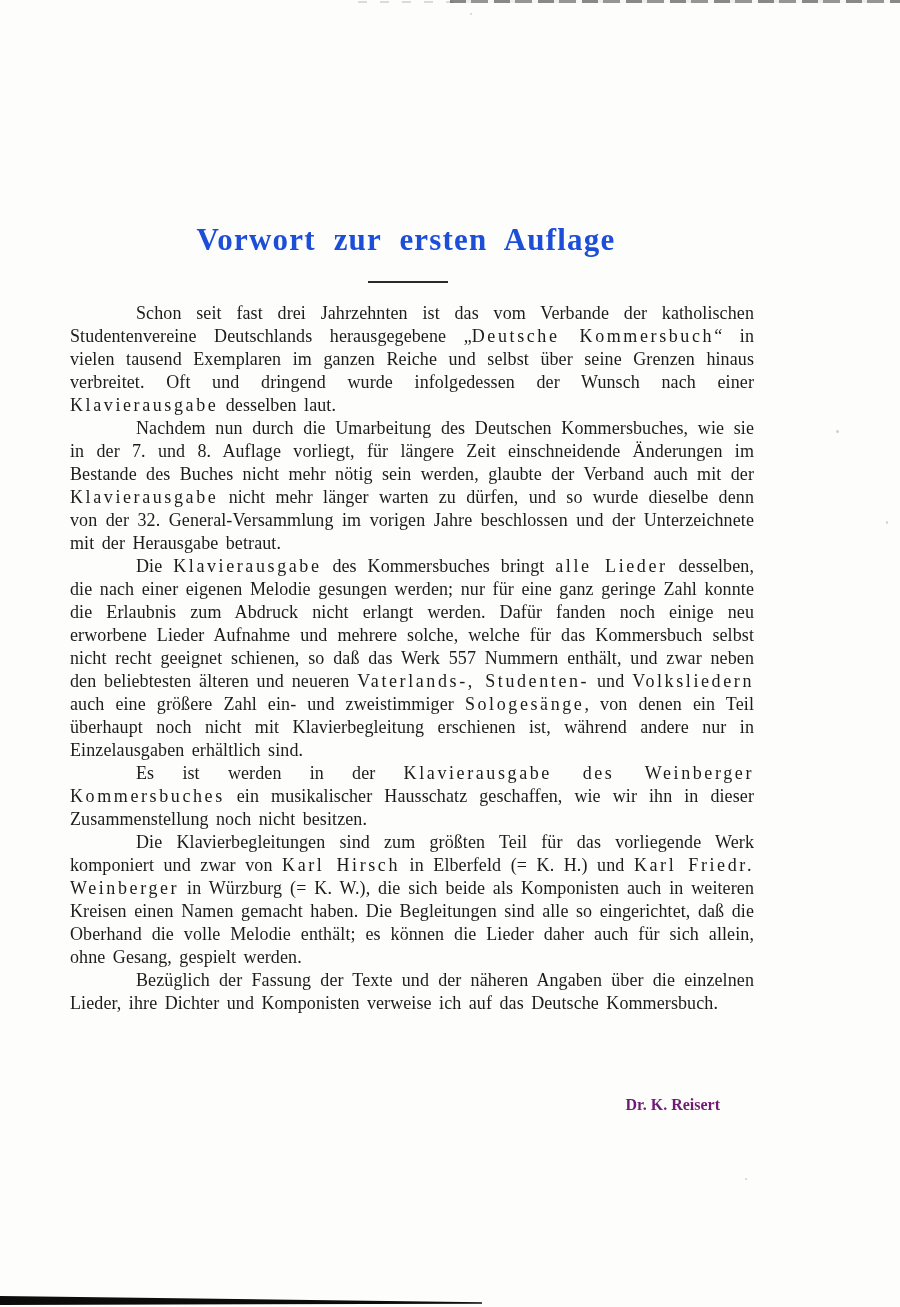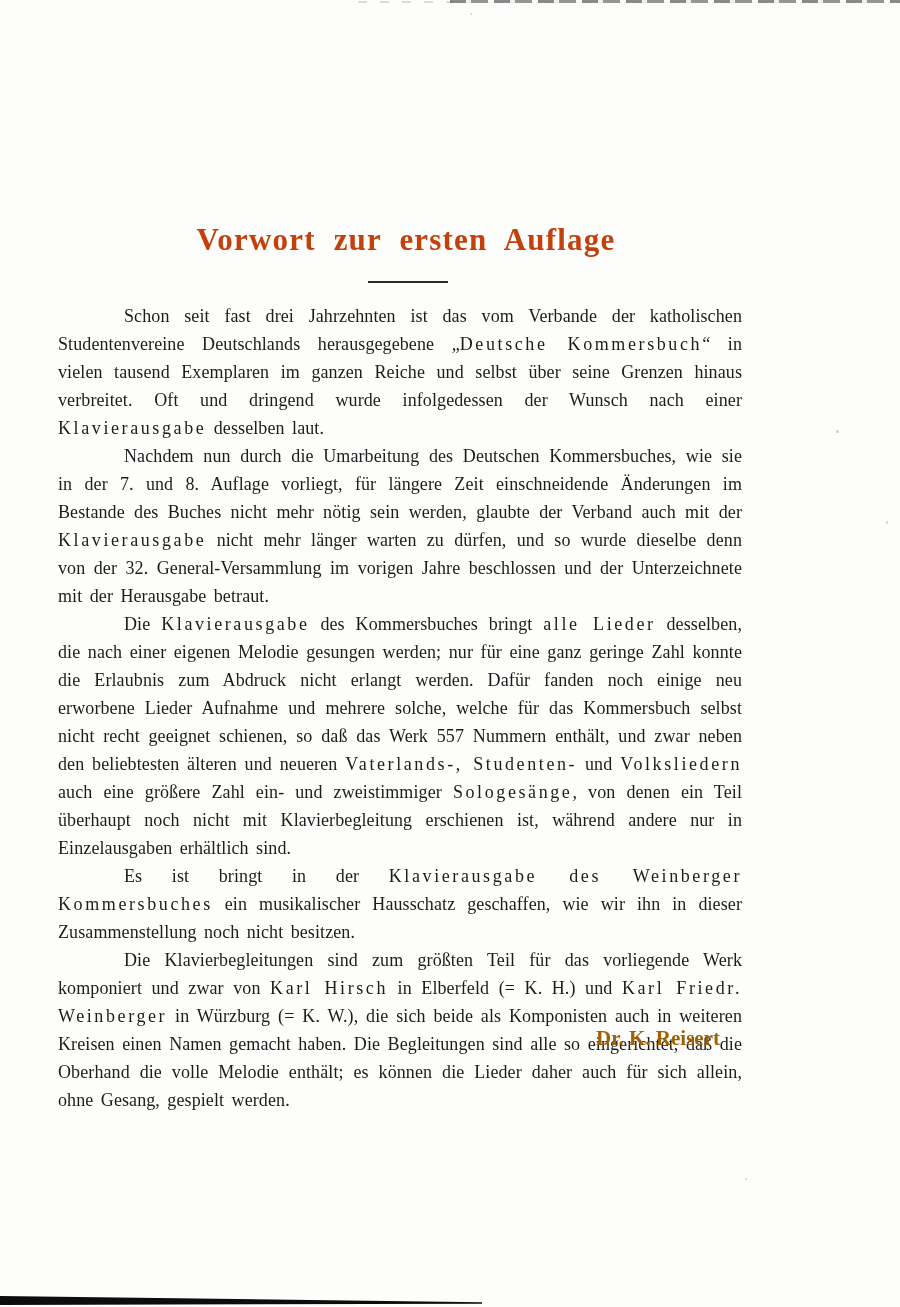--- a/index.html
+++ b/index.html
@@ -40,60 +40,61 @@
   .sp1 { left: 836px; top: 430px; width: 3px; height: 3px; }
   .sp2 { left: 886px; top: 521px; width: 2px; height: 3px; }
   .sp3 { left: 470px; top: 13px;  width: 2px; height: 2px; }
   .sp4 { left: 745px; top: 1178px; width: 2px; height: 2px; }
   
   .title {
     position: absolute; top: 222px; left: 64px; width: 684px;
     margin: 0; text-align: center;
     font-size: 31px; font-weight: bold;
     letter-spacing: 1.2px; word-spacing: 9px;
-    color: #c2410c;
+    color: #1d4ed8;
   }
   .rule {
     position: absolute; top: 281px; left: 368px; width: 80px; height: 2px;
     background: #2a2a2a;
   }
   .body {
-    position: absolute; top: 302px; left: 58px; width: 684px;
-    font-size: 18px; line-height: 28px;
+    position: absolute; top: 302px; left: 70px; width: 684px;
+    font-size: 18px; line-height: 23px;
     text-align: justify; word-spacing: 2.8px; letter-spacing: 0.1px;
   }
   .body p { margin: 0; text-indent: 66px; }
   .sperr { letter-spacing: 2.6px; }
   .dateline {
     position: absolute; top: 1052px; left: 64px; width: 684px;
     font-size: 18.5px; padding-left: 66px; box-sizing: border-box;
   }
   .signature {
-    position: absolute; top: 1026px; left: 64px; width: 684px;
+    position: absolute; top: 1096px; left: 64px; width: 684px;
     text-align: right; padding-right: 28px; box-sizing: border-box;
-    font-weight: bold; font-size: 21px; color: #a16207;
+    font-weight: bold; font-size: 16px; color: #701a75;
   }
 </style>
 </head>
 <body>
 
 <div class="page">
 
   <div class="top-a1"></div>
   <div class="top-a2"></div>
 
   <h1 class="title">Vorwort zur ersten Auflage</h1>
   <div class="rule"></div>
 
   <div class="body">
       <p><span class="plain">Schon seit fast drei Jahrzehnten ist das vom Verbande der katholischen Studentenvereine Deutschlands herausgegebene „</span><span class="sperr">Deutsche Kommersbuch</span><span class="plain">“ in vielen tausend Exemplaren im ganzen Reiche und selbst über seine Grenzen hinaus verbreitet. Oft und dringend wurde infolgedessen der Wunsch nach einer </span><span class="sperr">Klavierausgabe</span><span class="plain"> desselben laut.</span></p>
       <p><span class="plain">Nachdem nun durch die Umarbeitung des Deutschen Kommersbuches, wie sie in der 7. und 8. Auflage vorliegt, für längere Zeit einschneidende Änderungen im Bestande des Buches nicht mehr nötig sein werden, glaubte der Verband auch mit der </span><span class="sperr">Klavierausgabe</span><span class="plain"> nicht mehr länger warten zu dürfen, und so wurde dieselbe denn von der 32. General-Versammlung im vorigen Jahre beschlossen und der Unterzeichnete mit der Herausgabe betraut.</span></p>
       <p><span class="plain">Die </span><span class="sperr">Klavierausgabe</span><span class="plain"> des Kommersbuches bringt </span><span class="sperr">alle Lieder</span><span class="plain"> desselben, die nach einer eigenen Melodie gesungen werden; nur für eine ganz geringe Zahl konnte die Erlaubnis zum Abdruck nicht erlangt werden. Dafür fanden noch einige neu erworbene Lieder Aufnahme und mehrere solche, welche für das Kommersbuch selbst nicht recht geeignet schienen, so daß das Werk 557 Nummern enthält, und zwar neben den beliebtesten älteren und neueren </span><span class="sperr">Vaterlands-, Studenten-</span><span class="plain"> und </span><span class="sperr">Volksliedern</span><span class="plain"> auch eine größere Zahl ein- und zweistimmiger </span><span class="sperr">Sologesänge</span><span class="plain">, von denen ein Teil überhaupt noch nicht mit Klavierbegleitung erschienen ist, während andere nur in Einzelausgaben erhältlich sind.</span></p>
-      <p><span class="plain">Es ist bringt in der </span><span class="sperr">Klavierausgabe des Weinberger Kommersbuches</span><span class="plain"> ein musikalischer Hausschatz geschaffen, wie wir ihn in dieser Zusammenstellung noch nicht besitzen.</span></p>
+      <p><span class="plain">Es ist werden in der </span><span class="sperr">Klavierausgabe des Weinberger Kommersbuches</span><span class="plain"> ein musikalischer Hausschatz geschaffen, wie wir ihn in dieser Zusammenstellung noch nicht besitzen.</span></p>
       <p><span class="plain">Die Klavierbegleitungen sind zum größten Teil für das vorliegende Werk komponiert und zwar von </span><span class="sperr">Karl Hirsch</span><span class="plain"> in Elberfeld (= K. H.) und </span><span class="sperr">Karl Friedr. Weinberger</span><span class="plain"> in Würzburg (= K. W.), die sich beide als Komponisten auch in weiteren Kreisen einen Namen gemacht haben. Die Begleitungen sind alle so eingerichtet, daß die Oberhand die volle Melodie enthält; es können die Lieder daher auch für sich allein, ohne Gesang, gespielt werden.</span></p>
+      <p><span class="plain">Bezüglich der Fassung der Texte und der näheren Angaben über die einzelnen Lieder, ihre Dichter und Komponisten verweise ich auf das Deutsche Kommersbuch.</span></p>
     </div>
 
   <div class="signature">Dr. K. Reisert</div>
 
   <div class="speck sp1"></div>
   <div class="speck sp2"></div>
   <div class="speck sp3"></div>
   <div class="speck sp4"></div>
 
   <div class="bottom-wedge"></div>

